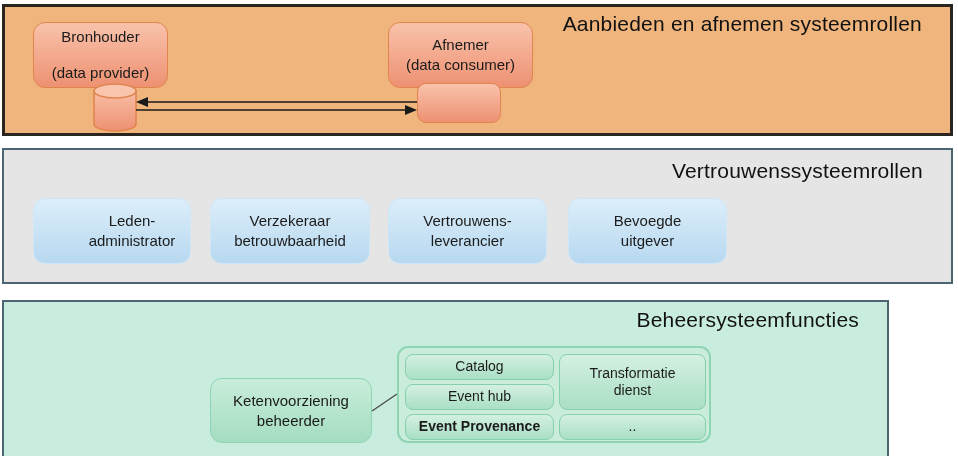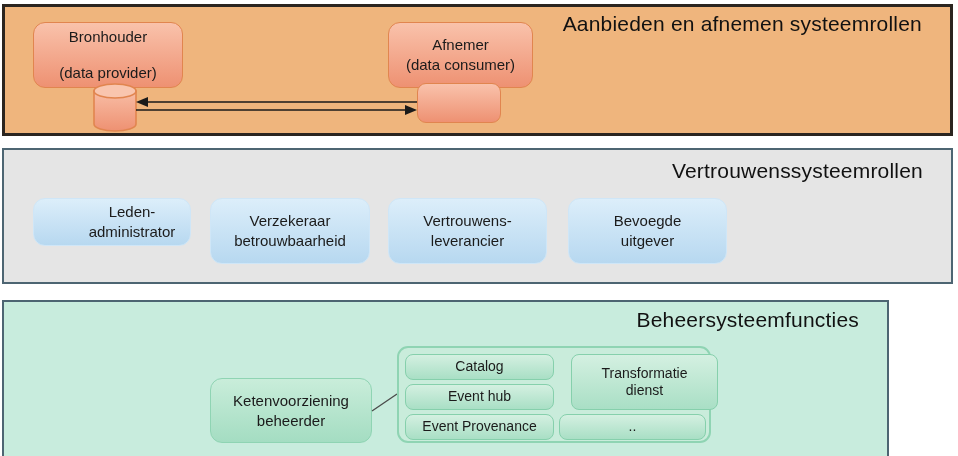--- a/index.html
+++ b/index.html
@@ -39,49 +39,49 @@
     border:1.5px solid #e1854f;
   }
   .blue{
     background:linear-gradient(#dceefa,#b7d8f0);
     border:1.5px solid #cfe6f7;
   }
   .green{
     background:linear-gradient(#c9edda,#a4ddc2);
     border:1.5px solid #8fd4b3;
   }
-  .bronhouder{left:28px;top:15px;width:150px;height:66px;gap:16px;}
+  .bronhouder{left:28px;top:15px;width:135px;height:66px;gap:16px;}
   .afnemer{left:383px;top:15px;width:145px;height:66px;}
   .endpoint{left:412px;top:76px;width:84px;height:40px;border-radius:9px;}
   .cylinder{position:absolute;left:87px;top:75px;}
   .arrow-layer{position:absolute;left:0;top:0;}
 
-  .role-leden{left:29px;top:48px;width:158px;height:48px;padding-left:40px;}
+  .role-leden{left:29px;top:48px;width:158px;height:66px;padding-left:40px;}
   .role-verzekeraar{left:206px;top:48px;width:160px;height:66px;}
   .role-vertrouwens{left:384px;top:48px;width:159px;height:66px;}
   .role-bevoegde{left:564px;top:48px;width:159px;height:66px;}
 
   .stelsel{left:29px;top:76px;width:158px;height:65px;}
   .keten{left:206px;top:76px;width:162px;height:65px;}
   .svc-group{
     position:absolute;left:393px;top:44px;width:314px;height:97px;
     box-sizing:border-box;border-radius:11px;
     background:#c9ecdb;border:2px solid #8fd4b3;
   }
   .svc{
     position:absolute;box-sizing:border-box;border-radius:8px;
     display:flex;flex-direction:column;align-items:center;justify-content:center;
     text-align:center;font-size:14px;line-height:1.25;
     background:linear-gradient(#d4f0e1,#a9dfc5);
     border:1.5px solid #86d0ac;
   }
   .svc-catalog{left:6px;top:6px;width:149px;height:26px;}
   .svc-eventhub{left:6px;top:36px;width:149px;height:26px;}
-  .svc-provenance{left:6px;top:66px;width:149px;height:26px;}
-  .svc-transformatie{left:160px;top:6px;width:147px;height:56px;margin-left:12px;}
+  .svc-provenance{left:6px;top:66px;width:149px;height:26px;font-weight:bold;}
+  .svc-transformatie{left:160px;top:6px;width:147px;height:56px;}
   .svc-dots{left:160px;top:66px;width:147px;height:26px;}
 </style>
 </head>
 <body>
 
 <div class="canvas">
 
   <div class="band band-offer">
     <div class="band-title t-offer">Aanbieden en afnemen systeemrollen</div>
 

